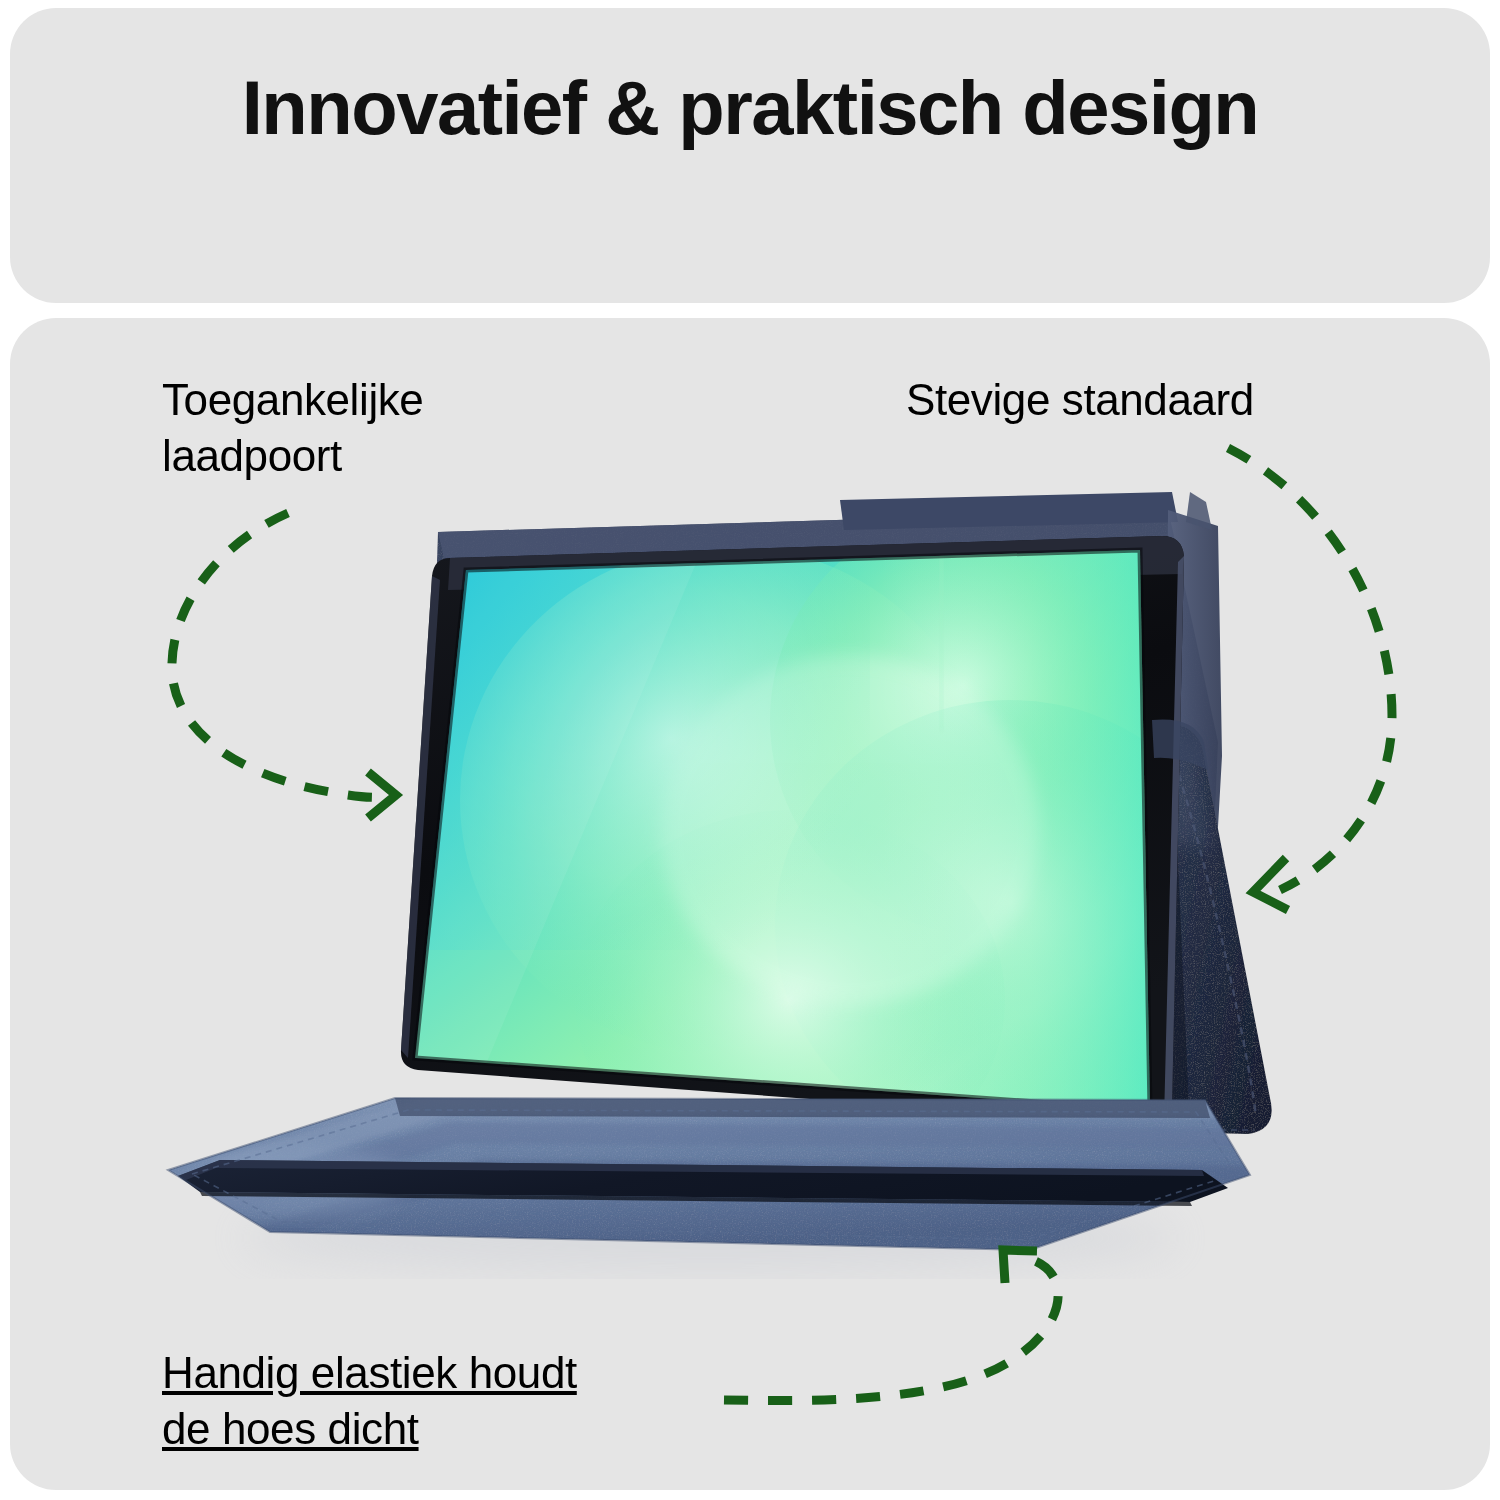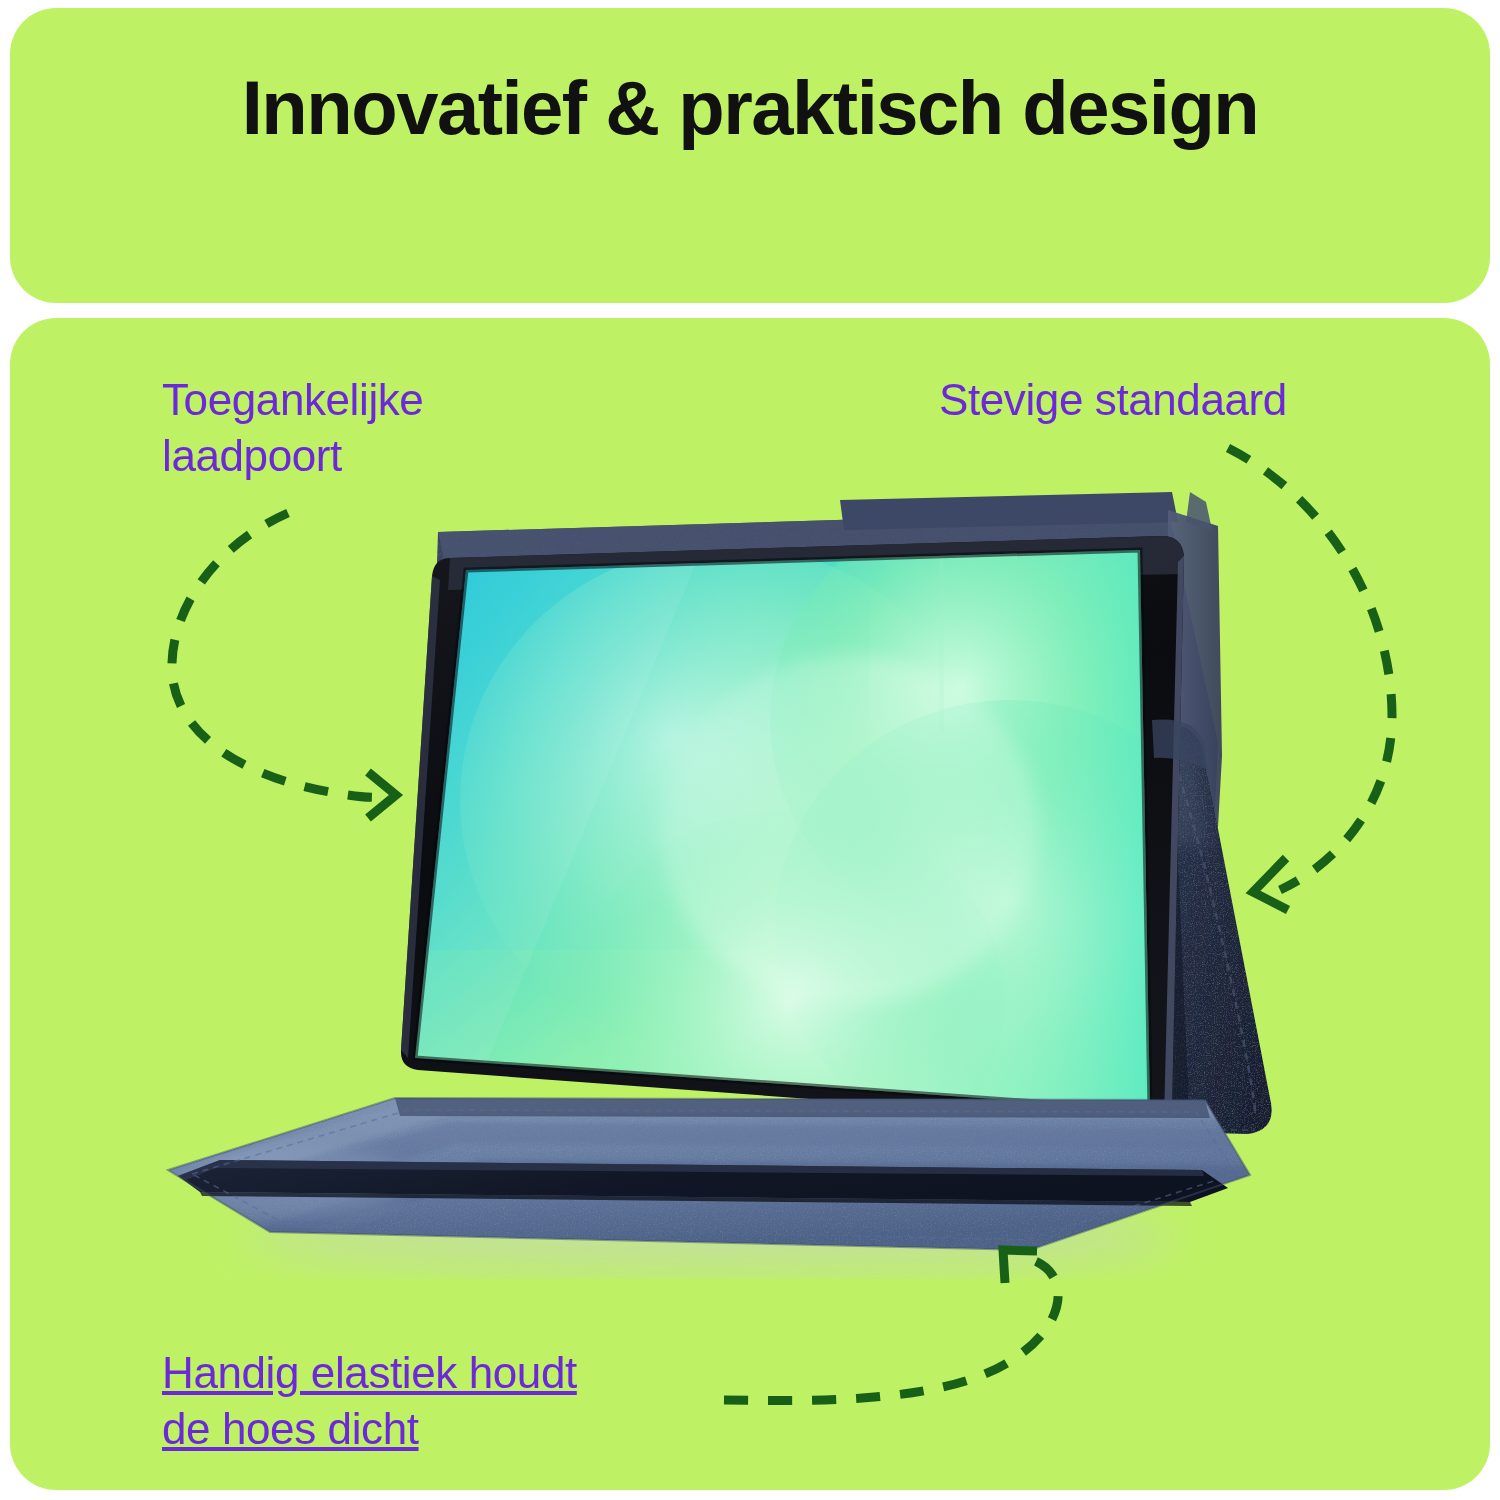--- a/index.html
+++ b/index.html
@@ -11,21 +11,21 @@
     width: 1500px;
     height: 1500px;
     position: relative;
     font-family: "Liberation Sans", sans-serif;
     overflow: hidden;
   }
 
   
   .card {
     position: absolute;
-    background: #bef264;
+    background: #e5e5e5;
     border-radius: 46px;
   }
   #header-card {
     left: 10px;
     top: 8px;
     width: 1480px;
     height: 295px;
   }
   #figure-card {
     left: 10px;
@@ -60,27 +60,27 @@
     letter-spacing: -0.5px;
     line-height: 1.1;
     white-space: nowrap;
   }
 
   
   .callout-label {
     position: absolute;
     font-size: 44px;
     font-weight: 400;
-    color: #6d28d9;
+    color: #000000;
     line-height: 1.28;
     letter-spacing: -0.4px;
     white-space: pre-line;
   }
   #label-charging-port { left: 162px; top: 372px; }
-  #label-sturdy-stand  { left: 906px; top: 372px; margin-left: 33px; }
+  #label-sturdy-stand  { left: 906px; top: 372px; }
   #label-elastic-strap { left: 162px; top: 1345px; text-decoration: underline; }
 
   
   #arrow-layer {
     position: absolute;
     left: 0; top: 0;
     width: 1500px;
     height: 1500px;
     pointer-events: none;
   }

